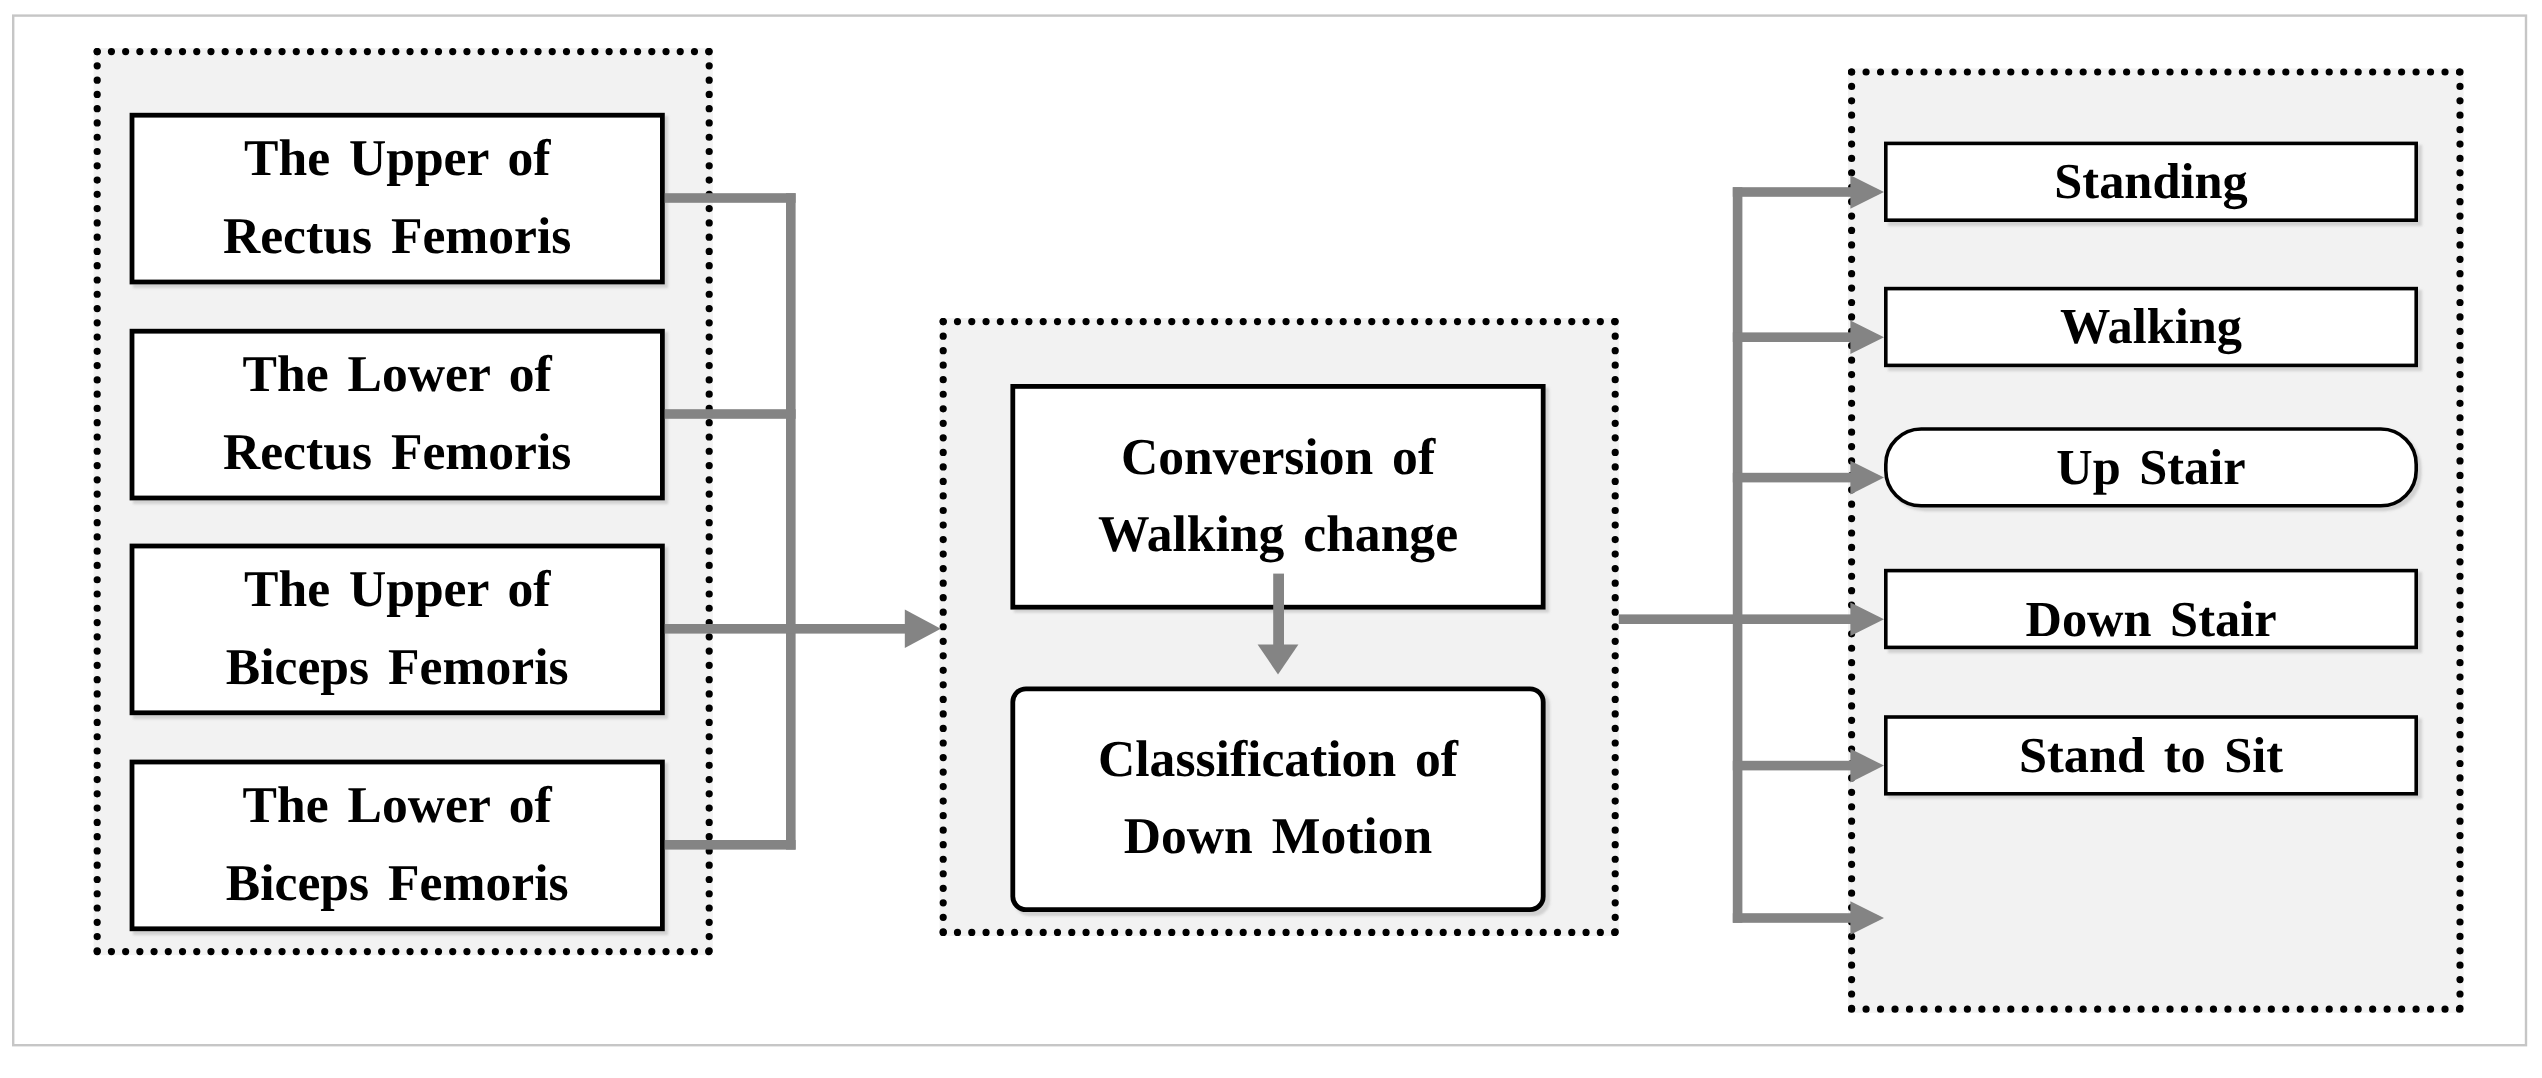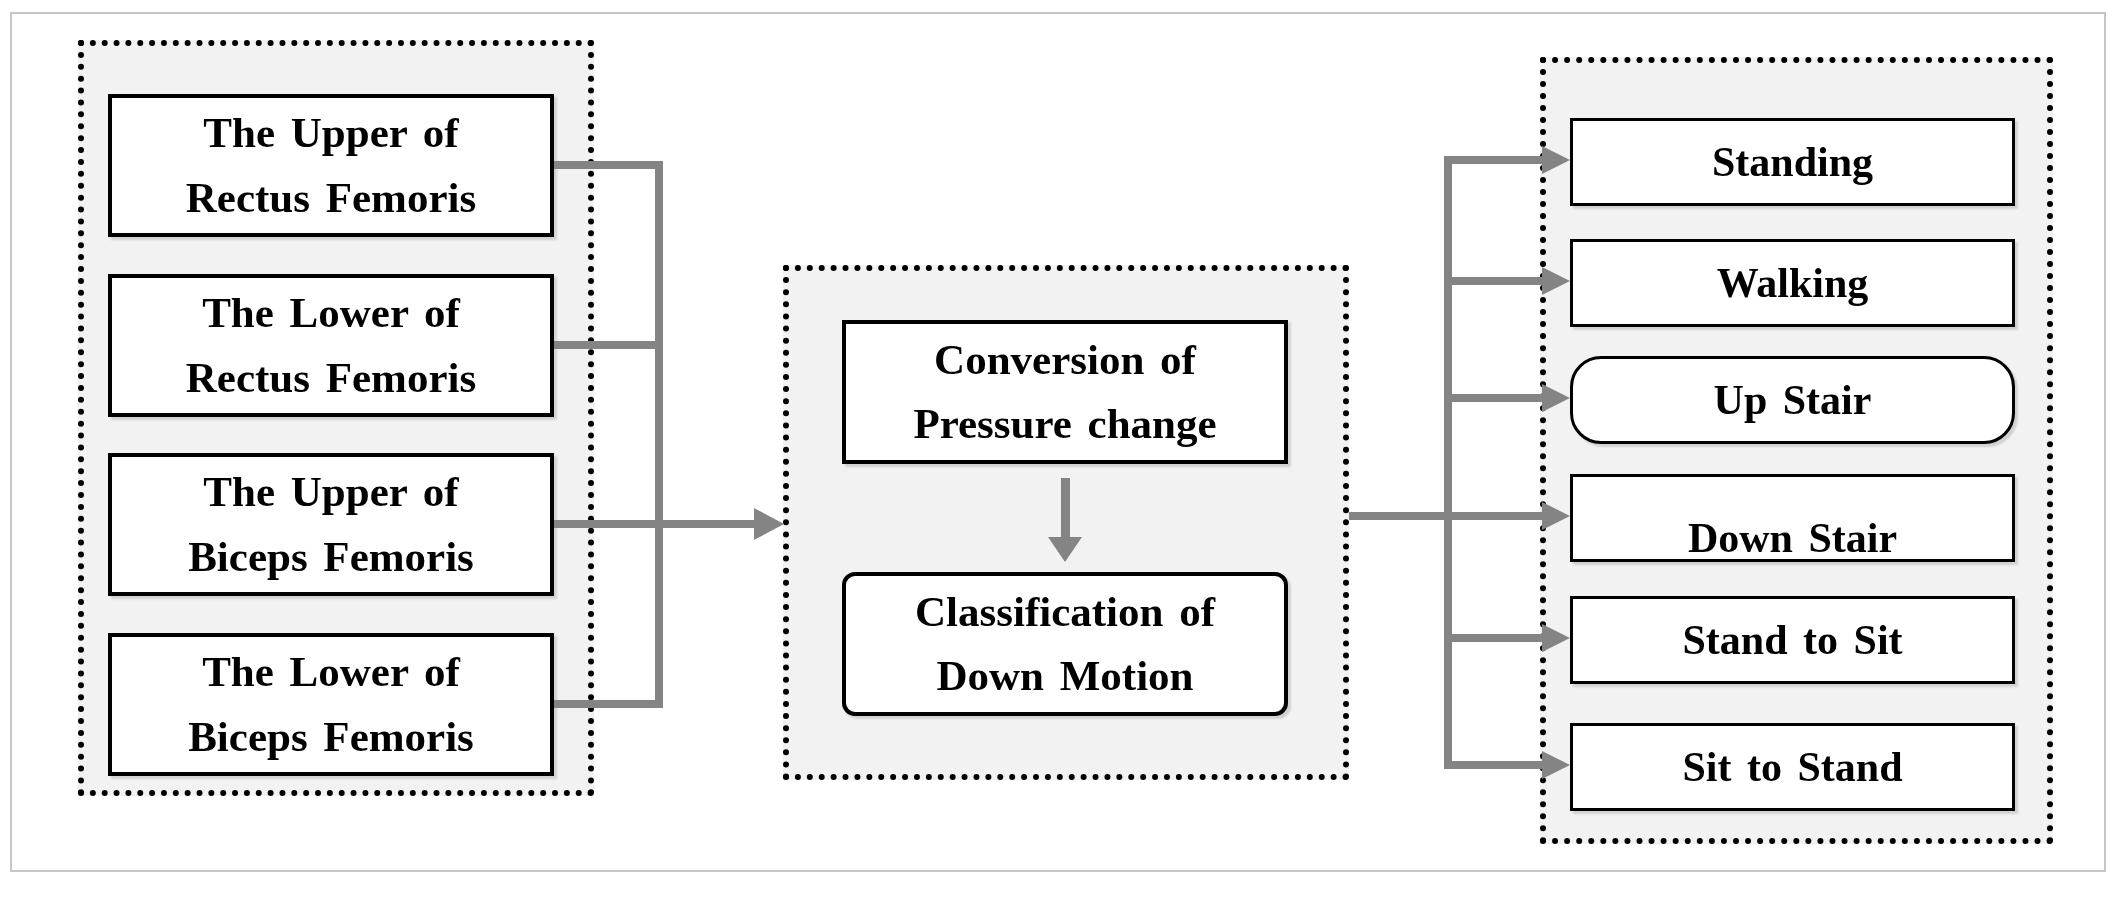--- a/index.html
+++ b/index.html
@@ -25,24 +25,24 @@
     position:absolute;box-sizing:border-box;
     background:#ffffff;border:4px solid #000000;
     display:flex;flex-direction:column;align-items:center;justify-content:center;
     text-align:center;color:#000000;font-weight:bold;
     box-shadow:3px 3px 2px rgba(150,150,150,0.35);
     word-spacing:5px;
   }
   .box-two-line{font-size:43px;line-height:1.5;}
   .lbox{left:108px;width:446px;height:143px;}
   .lbox1{top:94px;} .lbox2{top:274px;} .lbox3{top:453px;} .lbox4{top:633px;}
-  .mbox{left:842px;width:446px;height:144px;}
+  .mbox{left:842px;width:446px;height:188px;}
   .mbox1{top:320px;} .mbox2{top:572px;border-radius:13px;}
   .rbox{
-    left:1570px;width:445px;height:88px;border-width:3px;
+    left:1570px;width:445px;height:67px;border-width:3px;
     font-size:42px;line-height:1;
   }
   .rbox1{top:118px;} .rbox2{top:239px;} .rbox3{top:356px;border-radius:31px;}
   .rbox4{top:474px;justify-content:flex-end;} .rbox5{top:596px;} .rbox6{top:723px;}
   .conn{position:absolute;background:#848484;}
   
   .l-conn1{left:554px;top:161px;width:109px;height:8px;}
   .l-conn2{left:554px;top:341px;width:109px;height:8px;}
   .l-conn4{left:554px;top:700px;width:109px;height:8px;}
   .l-main {left:554px;top:520px;width:201px;height:8px;}
@@ -101,44 +101,41 @@
     <span>The Upper of</span>
     <span>Biceps Femoris</span>
   </div>
   <div class="box box-two-line lbox lbox4">
     <span>The Lower of</span>
     <span>Biceps Femoris</span>
   </div>
 
   <div class="box box-two-line mbox mbox1">
     <span>Conversion of</span>
-    <span>Pressure change</span>
+    <span>Walking change</span>
   </div>
   <div class="box box-two-line mbox mbox2">
     <span>Classification of</span>
     <span>Down Motion</span>
   </div>
 
   <div class="box rbox rbox1">
     <span>Standing</span>
   </div>
   <div class="box rbox rbox2">
     <span>Walking</span>
   </div>
   <div class="box rbox rbox3">
     <span>Up Stair</span>
   </div>
   <div class="box rbox rbox4">
     <span>Down Stair</span>
   </div>
   <div class="box rbox rbox5">
     <span>Stand to Sit</span>
-  </div>
-  <div class="box rbox rbox6">
-    <span>Sit to Stand</span>
   </div>
 
   <div class="conn l-conn1"></div>
   <div class="conn l-conn2"></div>
   <div class="conn l-conn4"></div>
   <div class="conn l-bus"></div>
   <div class="conn l-main"></div>
   <div class="head-main"></div>
 
   <div class="conn m-arrow-shaft"></div>

